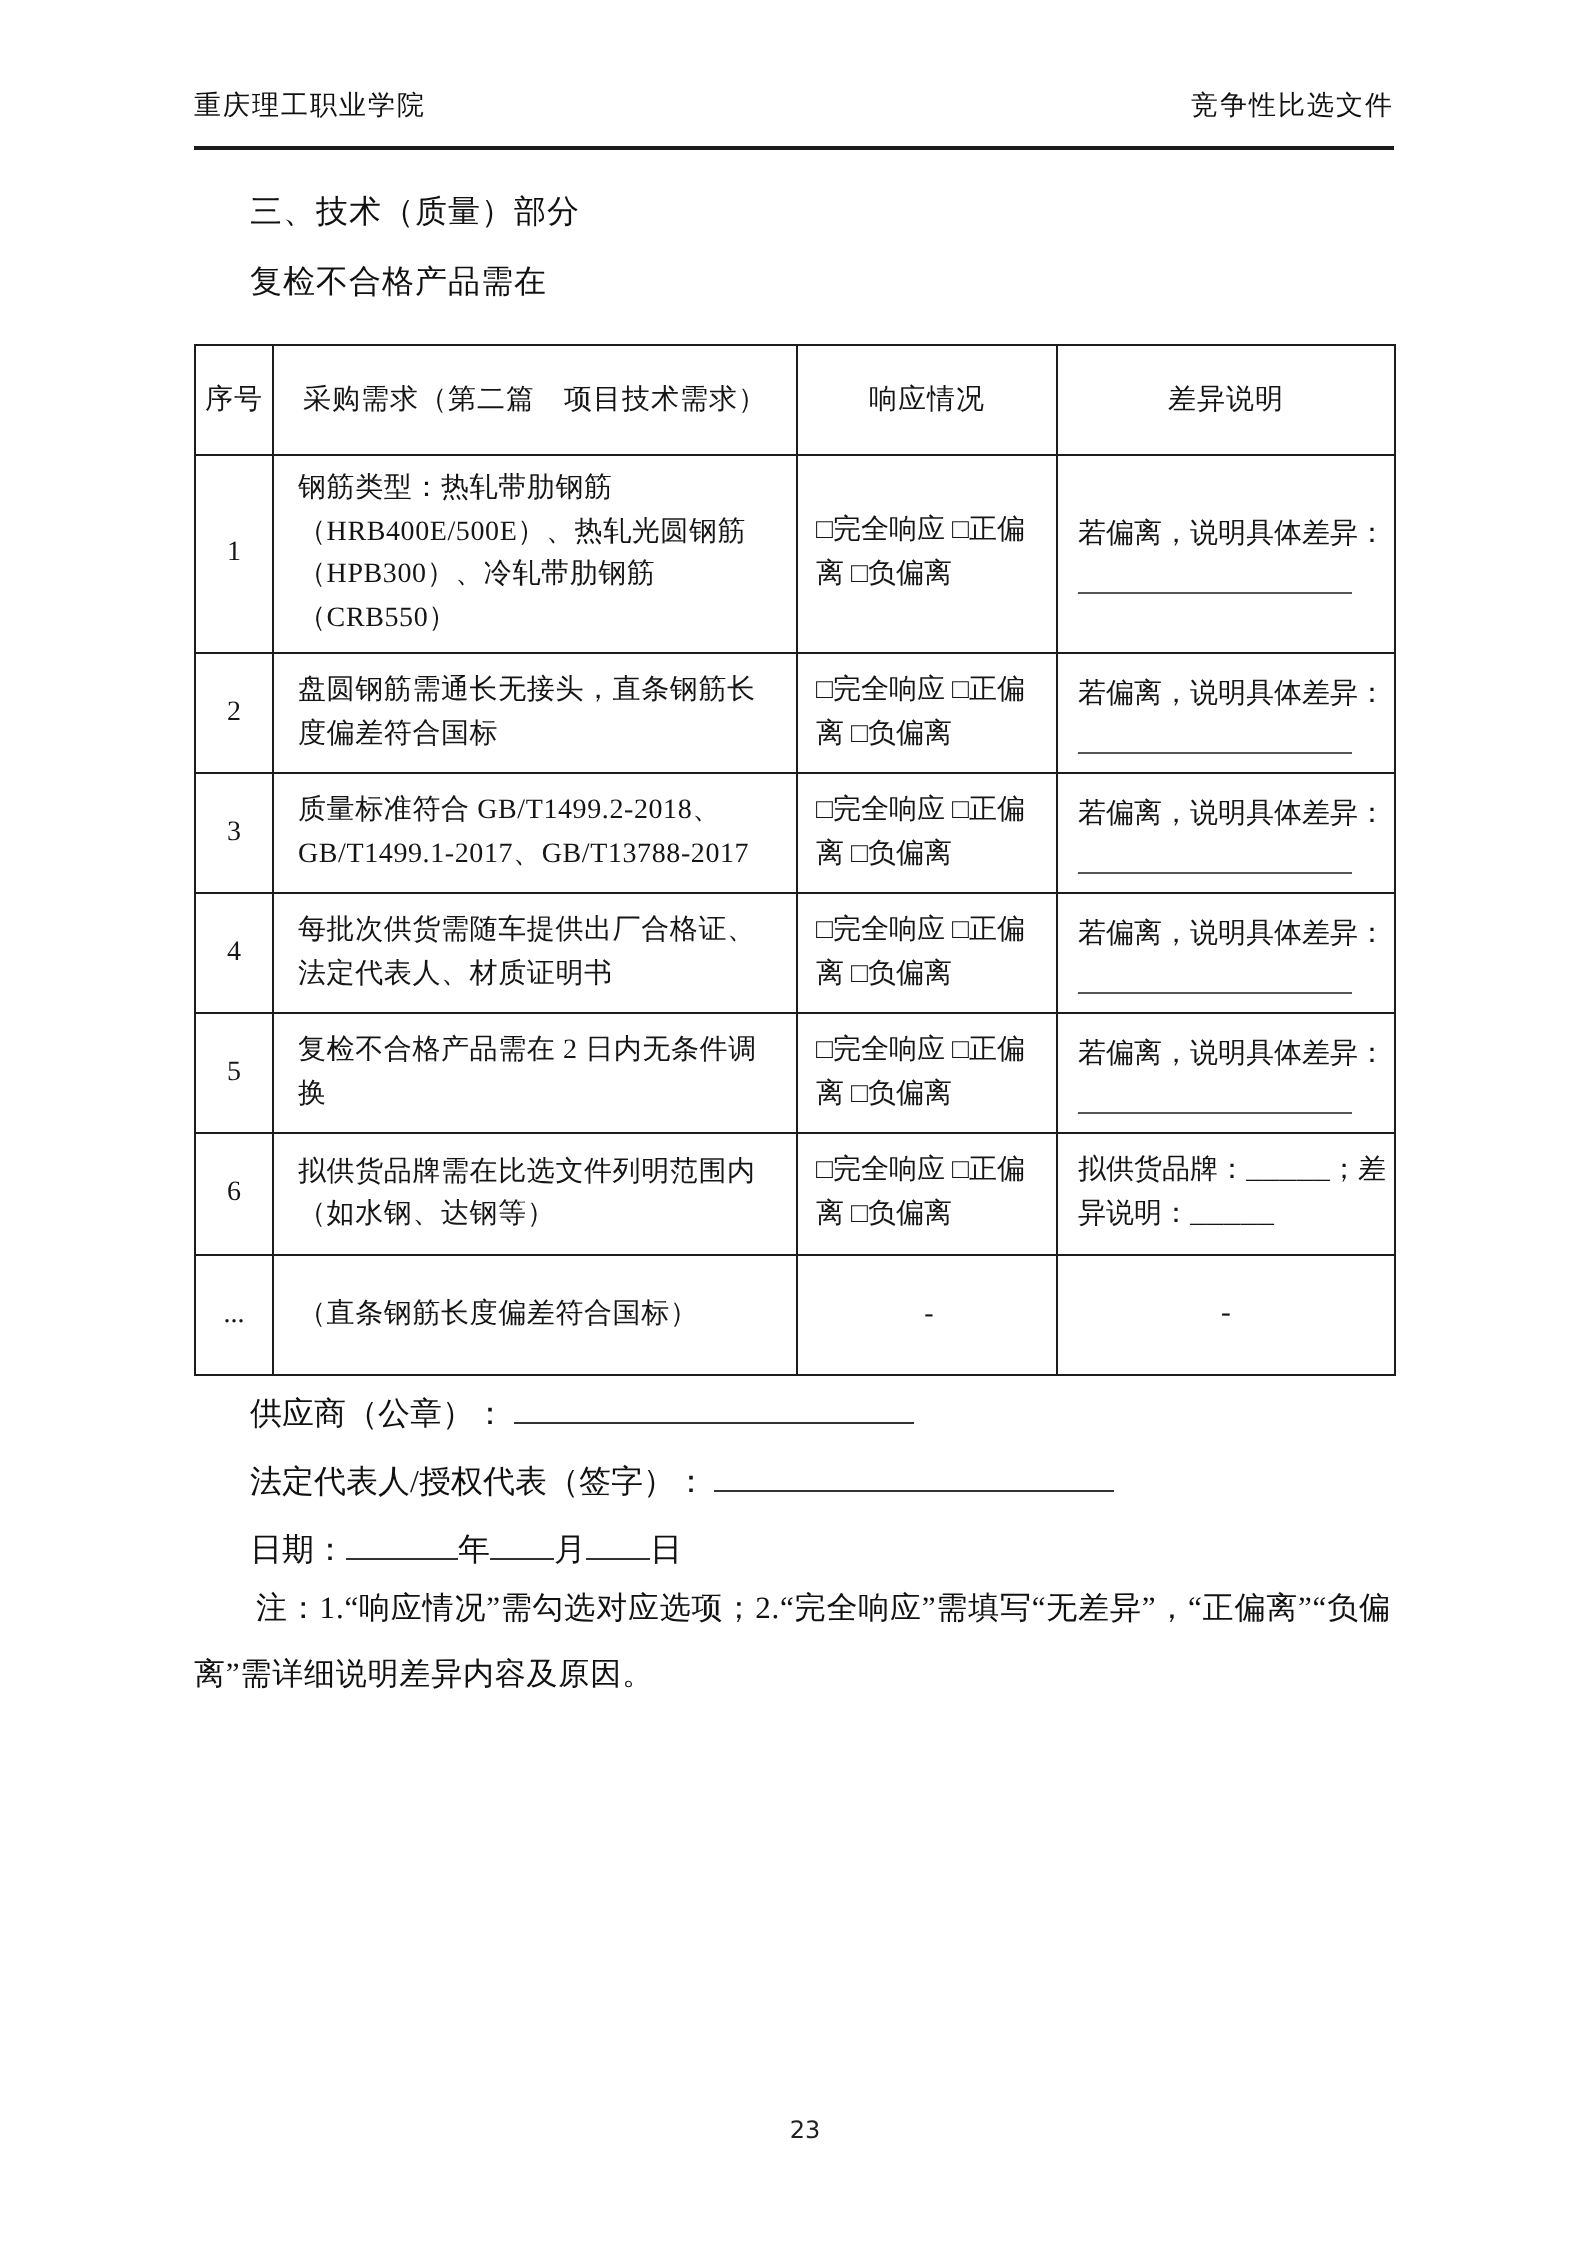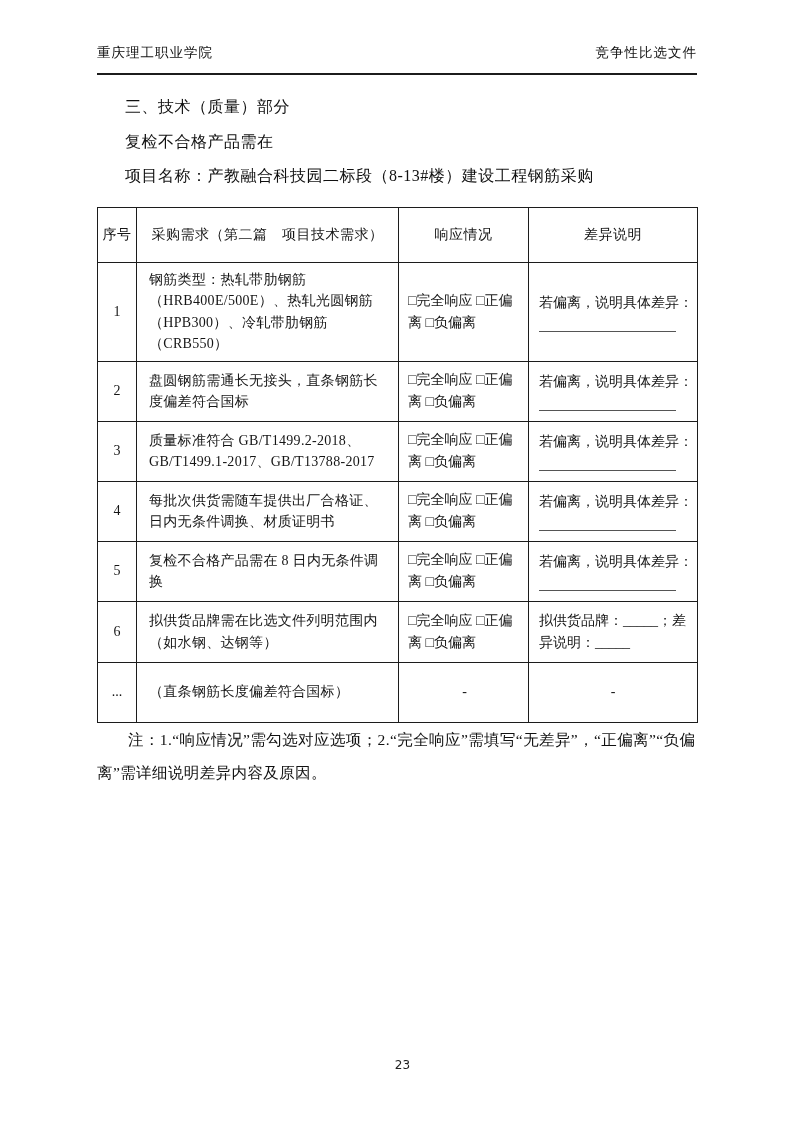--- a/index.html
+++ b/index.html
@@ -31,21 +31,21 @@
     width:600px; margin-top:13px;
     border-collapse:collapse; table-layout:fixed;
     font-size:14px; color:#151515;
   }
   .dev-table th, .dev-table td { border:1.4px solid #1c1c1c; vertical-align:middle; }
   .dev-table th { font-weight:normal; text-align:center; height:55px; letter-spacing:0.5px; }
   col.c-no { width:39px; } col.c-req { width:262px; } col.c-resp { width:130px; } col.c-dev { width:169px; }
   td.no { text-align:center; }
   td.req { padding:6px 9px 6px 12px; line-height:21.5px; letter-spacing:0.3px; }
   td.resp { padding:6px 7px 6px 9px; line-height:22px; }
-  td.dev { padding:8px 4px 8px 10px; line-height:22px; }
+  td.dev { padding:8px 4px 8px 10px; line-height:22px;font-family:Liberation Mono, monospace; }
   td.center { text-align:center; }
   tr.r1 { height:72px; } tr.r2, tr.r3, tr.r4, tr.r5 { height:60px; }
   tr.r6 { height:58px; } tr.r7 { height:60px; }
   .opt { white-space:normal; }
   .cb { display:inline; }
   .dev-fill {
     display:block; width:137px; height:13px;
     border-bottom:1.2px solid #555;
     margin-top:5px;
   }
@@ -73,21 +73,20 @@
   <div class="content">
 
     <div class="doc-header">
       <span>重庆理工职业学院</span>
       <span>竞争性比选文件</span>
     </div>
 
     <div class="title-block">
       <div>三、技术（质量）部分</div>
       <div>复检不合格产品需在</div>
-      <div>项目名称：产教融合科技园二标段（8-13#楼）建设工程钢筋采购</div>
     </div>
 
     <table class="dev-table">
       <colgroup>
           <col class="c-no">
           <col class="c-req">
           <col class="c-resp">
           <col class="c-dev">
         </colgroup>
       <tbody>
@@ -135,35 +134,35 @@
           <span class="opt"><span class="cb">□</span><span>负偏离</span></span>
         </td>
         <td class="dev">
           <span>若偏离，说明具体差异：</span>
           <span class="dev-fill"></span>
         </td>
       </tr>
 
       <tr class="r4">
         <td class="no">4</td>
-        <td class="req">每批次供货需随车提供出厂合格证、日内无条件调换、材质证明书</td>
+        <td class="req">每批次供货需随车提供出厂合格证、法定代表人、材质证明书</td>
         <td class="resp">
           <span class="opt"><span class="cb">□</span><span>完全响应</span></span>
           <span class="opt"><span class="cb">□</span><span>正偏离</span></span>
           <span class="opt"><span class="cb">□</span><span>负偏离</span></span>
         </td>
         <td class="dev">
           <span>若偏离，说明具体差异：</span>
           <span class="dev-fill"></span>
         </td>
       </tr>
 
       <tr class="r5">
         <td class="no">5</td>
-        <td class="req">复检不合格产品需在 8 日内无条件调换</td>
+        <td class="req">复检不合格产品需在 2 日内无条件调换</td>
         <td class="resp">
           <span class="opt"><span class="cb">□</span><span>完全响应</span></span>
           <span class="opt"><span class="cb">□</span><span>正偏离</span></span>
           <span class="opt"><span class="cb">□</span><span>负偏离</span></span>
         </td>
         <td class="dev">
           <span>若偏离，说明具体差异：</span>
           <span class="dev-fill"></span>
         </td>
       </tr>
@@ -181,19 +180,30 @@
 
       <tr class="r7">
         <td class="no">...</td>
         <td class="req">（直条钢筋长度偏差符合国标）</td>
         <td class="resp center">-</td>
         <td class="dev center" style="padding-left:4px;">-</td>
       </tr>
     </tbody>
       </table>
 
+    <div class="sig-block">
+      <div class="sig-row first">
+        <span>供应商（公章）：</span><span class="u-line u-long"></span>
+      </div>
+      <div class="sig-row">
+        <span>法定代表人/授权代表（签字）：</span><span class="u-line u-long"></span>
+      </div>
+      <div class="sig-row">
+        <span>日期：</span><span class="u-line u-year"></span><span>年</span><span class="u-line u-md"></span><span>月</span><span class="u-line u-md"></span><span>日</span>
+      </div>
+    </div>
 
     <div class="note">注：1.“响应情况”需勾选对应选项；2.“完全响应”需填写“无差异”，“正偏离”“负偏离”需详细说明差异内容及原因。</div>
 
   </div>
 
   <div class="page-number">23</div>
 </div>
 
 </body></html>

